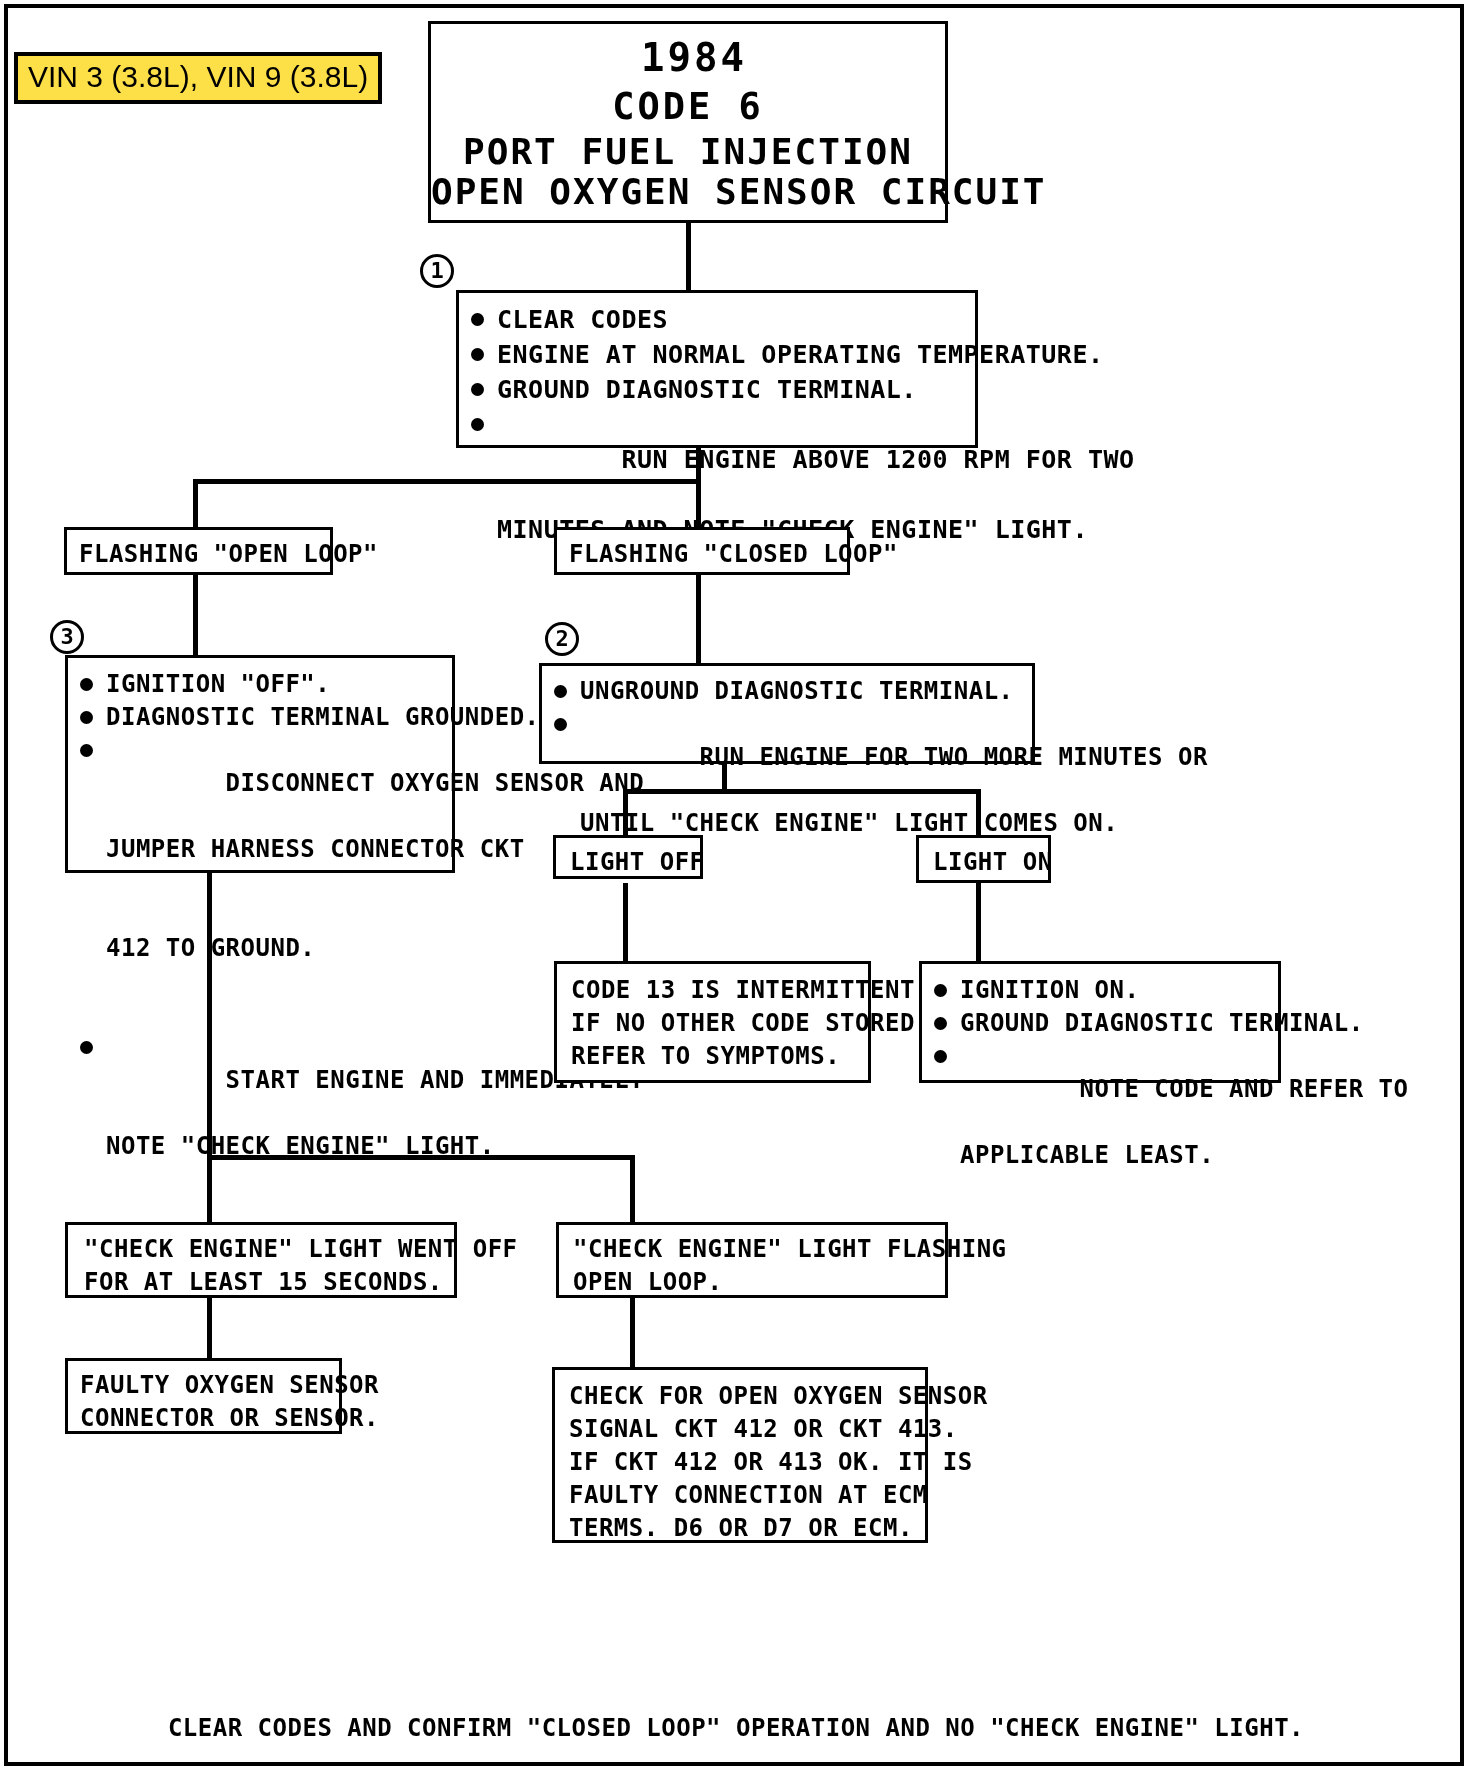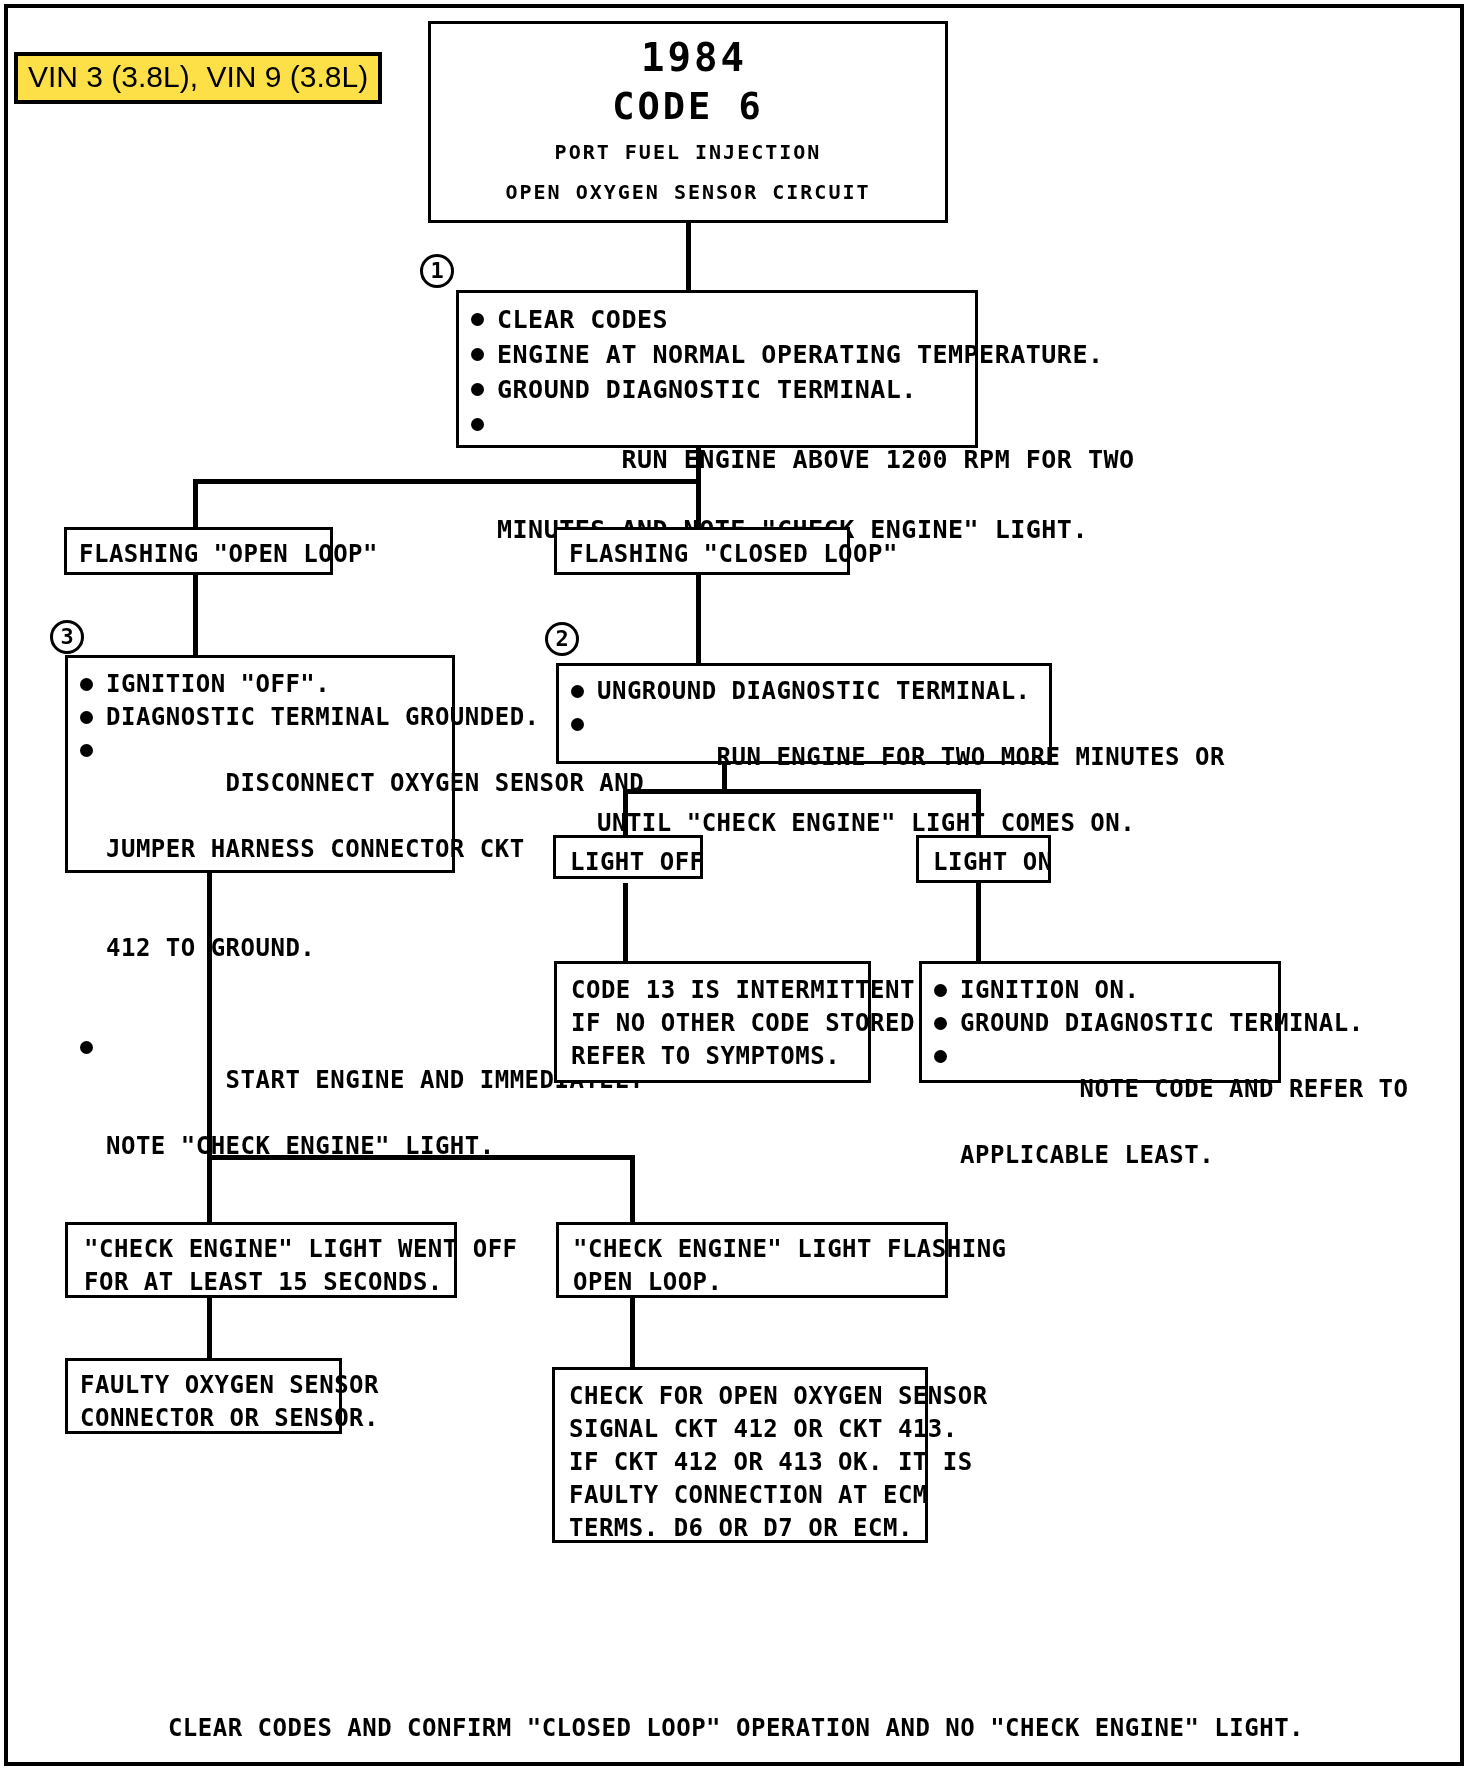--- a/index.html
+++ b/index.html
@@ -66,21 +66,21 @@
   #title-box {
     left: 428px;
     top: 21px;
     width: 520px;
     height: 202px;
     padding-top: 10px;
     text-align: center;
   }
   #title-box .t-year   { font-size: 39px; line-height: 48px; letter-spacing: 3px; padding-left: 12px; }
   #title-box .t-code   { font-size: 37px; line-height: 50px; letter-spacing: 3px; }
-  #title-box .t-sub    { font-size: 20px; line-height: 40px; letter-spacing: 2px; }
+  #title-box .t-sub    { font-size: 36px; line-height: 40px; letter-spacing: 2px; }
 
   
   .step-circle {
     position: absolute;
     width: 34px;
     height: 34px;
     border: 3px solid #000;
     border-radius: 50%;
     box-sizing: border-box;
     font-family: "DejaVu Sans Mono", monospace;
@@ -205,21 +205,21 @@
       </li>
       <li>
         <span>START ENGINE AND IMMEDIATELY</span>
         <span class="cont">NOTE "CHECK ENGINE" LIGHT.</span>
       </li>
     </ul>
   </div>
 
   <div class="step-circle" style="left:545px; top:622px;">2</div>
 
-  <div class="box t21" style="left:556px; top:663px; width:496px; height:101px; padding:9px 6px 0 8px;">
+  <div class="box t21" style="left:539px; top:663px; width:496px; height:101px; padding:9px 6px 0 8px;">
     <ul class="blist">
       <li>UNGROUND DIAGNOSTIC TERMINAL.</li>
       <li>
         <span>RUN ENGINE FOR TWO MORE MINUTES OR</span>
         <span class="cont">UNTIL "CHECK ENGINE" LIGHT COMES ON.</span>
       </li>
     </ul>
   </div>
 
   <div class="ln-v" style="left:722px; top:764px; height:28px;"></div>

